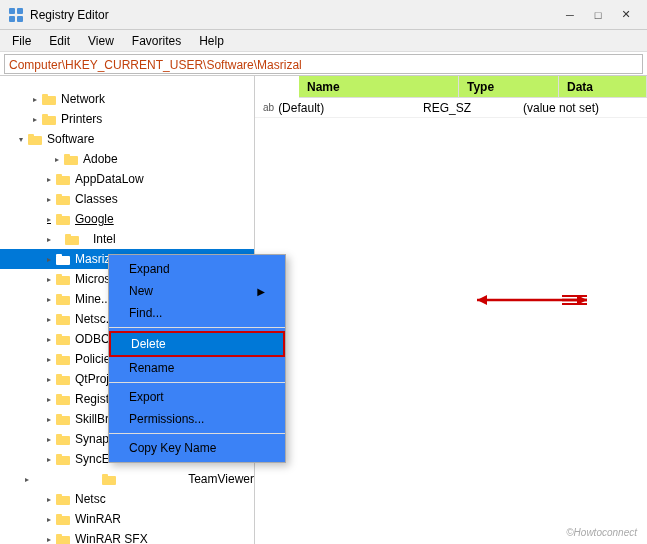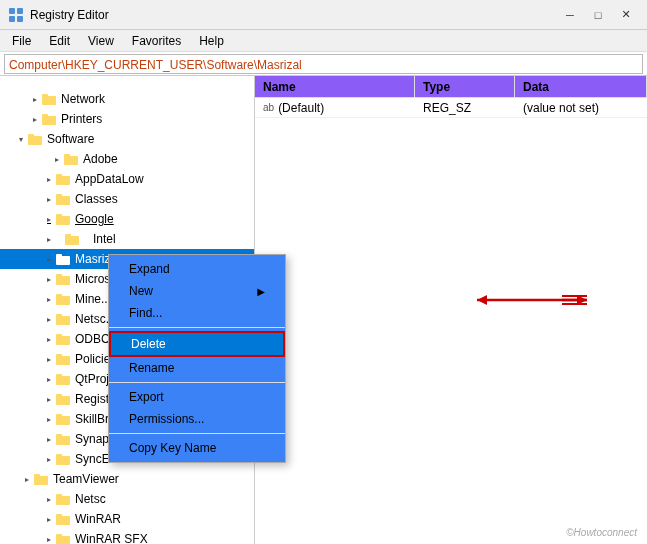--- a/index.html
+++ b/index.html
@@ -151,22 +151,23 @@
 
     
     .right-pane {
       flex: 1;
       background: #fff;
       overflow: auto;
     }
     .right-header {
       display: flex;
       border-bottom: 1px solid #ddd;
-      background: #8b5cf6;
+      background: #bef264;
       height: 22px;
+      margin-left: 44px;
     }
     .right-col {
       display: flex;
       align-items: center;
       padding: 2px 8px;
       font-size: 12px;
       font-weight: 600;
       border-right: 1px solid #ddd;
     }
     .col-name { width: 160px; }
@@ -501,21 +502,21 @@
         <span class="tree-expander collapsed"></span>
         <span class="folder-icon">
           <svg viewBox="0 0 14 12">
               <rect x="0" y="3" width="14" height="9" fill="#ffd966" rx="1"></rect>
               <rect x="0" y="1" width="6" height="3" fill="#ffd966" rx="1"></rect>
             </svg>
         </span>
         <span class="tree-label">SyncE...</span>
       </div>
 
-      <div class="tree-item" style="padding-left: 20px;">
+      <div class="tree-item" style="padding-left: 20px; justify-content: space-between;">
         <span class="tree-expander collapsed"></span>
         <span class="folder-icon">
           <svg viewBox="0 0 14 12">
               <rect x="0" y="3" width="14" height="9" fill="#ffd966" rx="1"></rect>
               <rect x="0" y="1" width="6" height="3" fill="#ffd966" rx="1"></rect>
             </svg>
         </span>
         <span class="tree-label">TeamViewer</span>
       </div>
 

